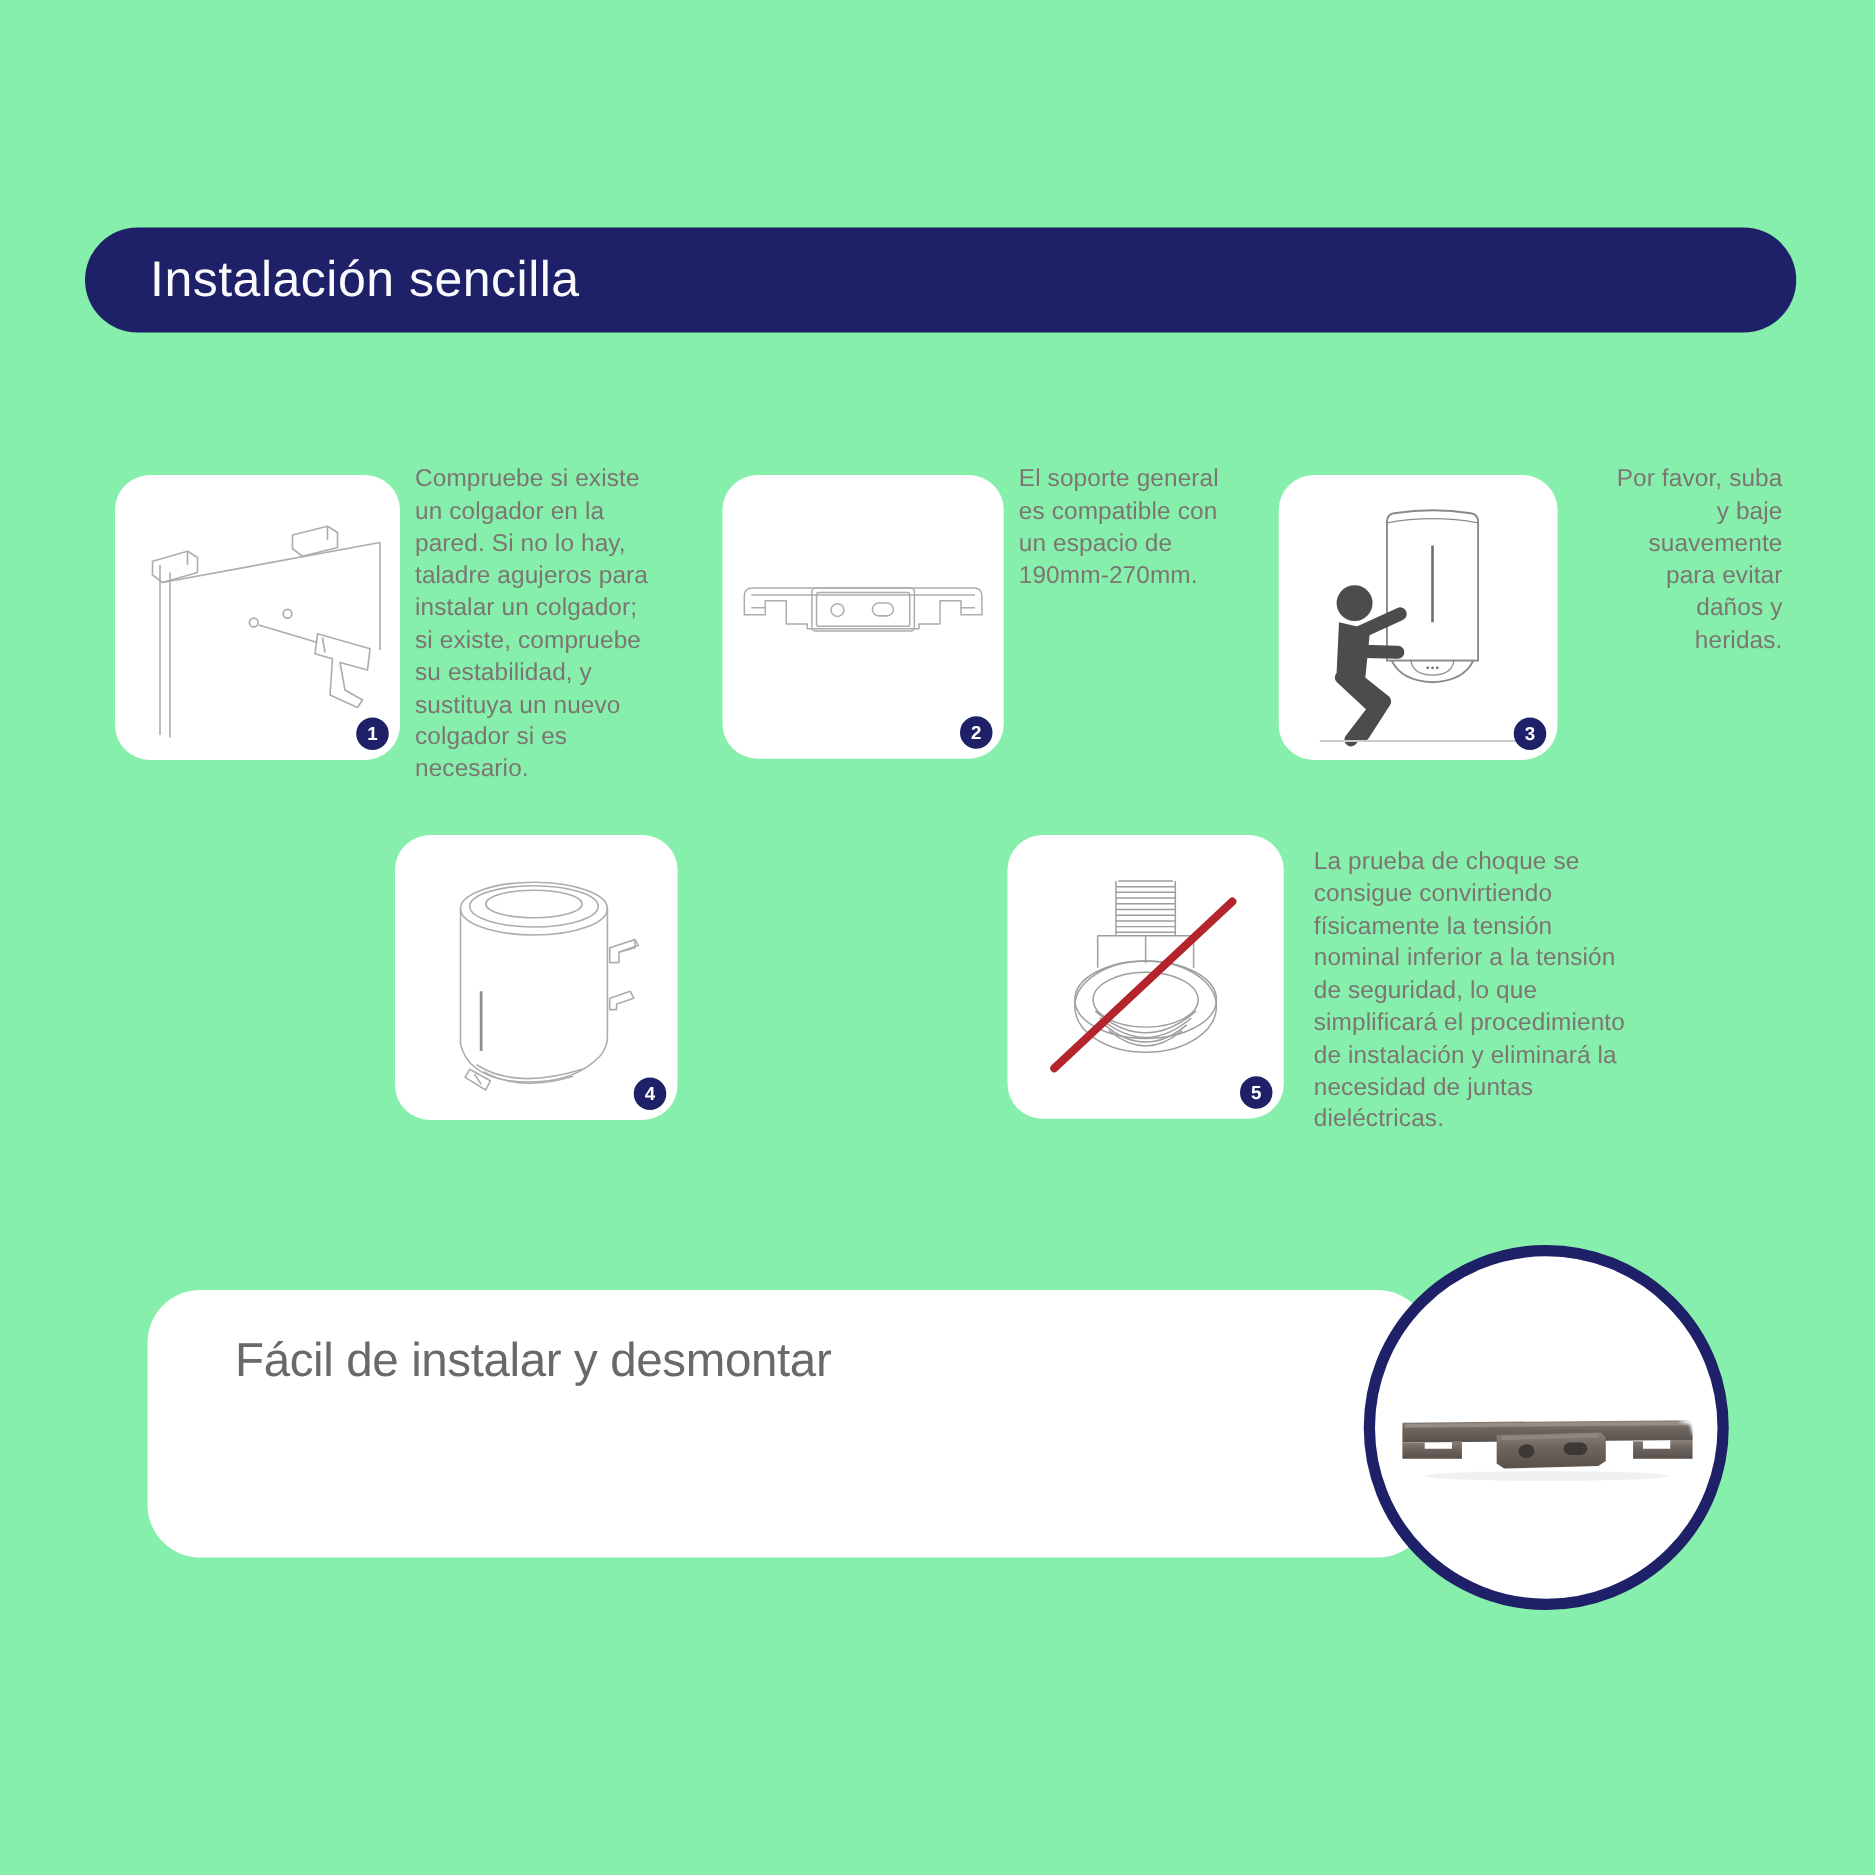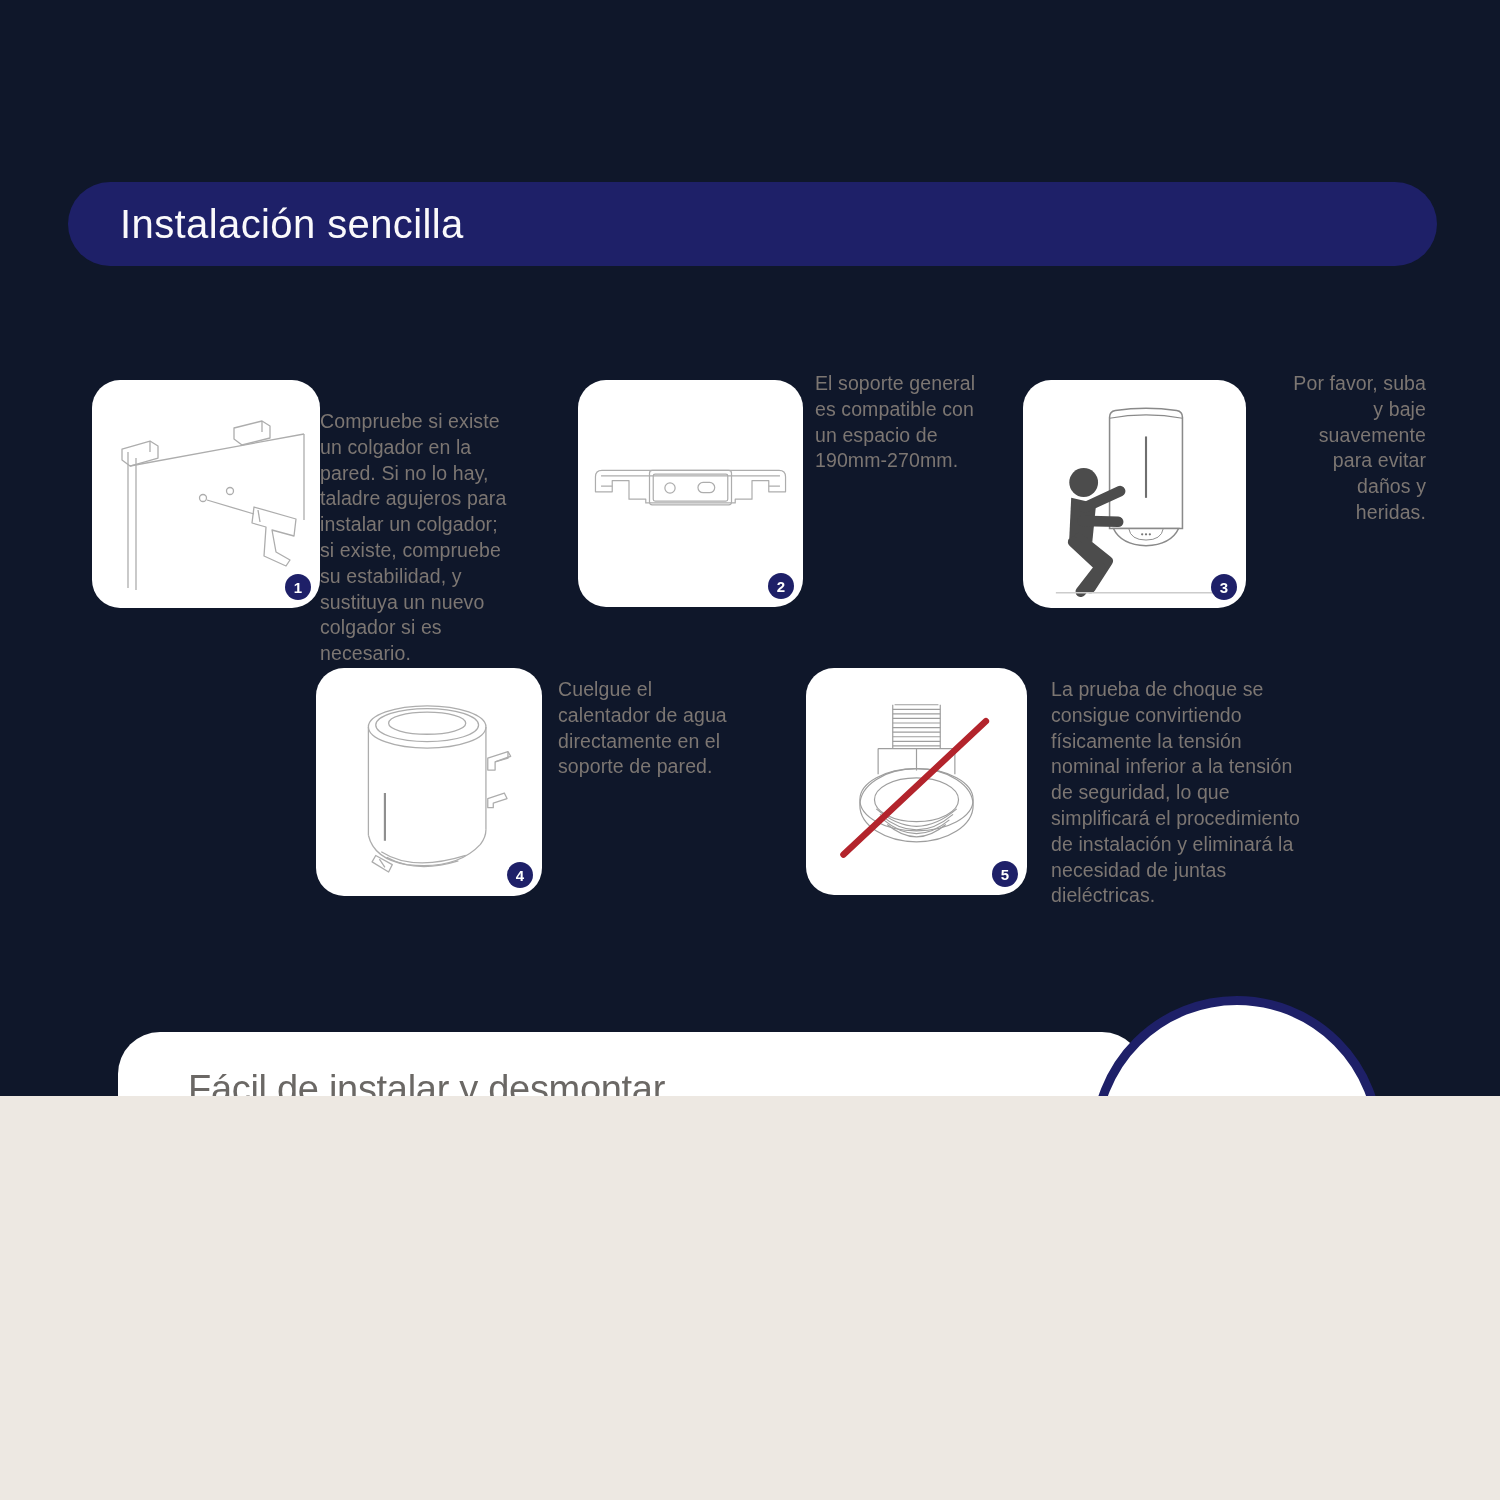--- a/index.html
+++ b/index.html
@@ -1,21 +1,21 @@
 <!DOCTYPE html>
 <html><head>
 <meta charset="utf-8">
 <style>
   html,body{margin:0;padding:0;}
   body{
     width:1500px;height:1500px;
     background:#EDE8E2;
     font-family:"Liberation Sans", sans-serif;
   }
-  .canvas{position:relative;width:1500px;height:1096px;background:#0f172a;overflow:hidden;}
+  .canvas{position:relative;width:1500px;height:1500px;background:#86efac;overflow:hidden;}
 
   .banner{
     position:absolute;left:68px;top:182px;width:1369px;height:84px;
     background:#1E2068;border-radius:42px;
     display:flex;align-items:center;box-sizing:border-box;padding-left:52px;
   }
   .banner-title{color:#FAF9FB;font-size:40px;font-weight:300;letter-spacing:.4px;}
 
   .card{
     position:absolute;background:#FFFFFF;border-radius:28px;
@@ -73,21 +73,21 @@
           <path d="M156,29 L156,40"></path>
         <circle cx="97" cy="106" r="3.5"></circle>
           <circle cx="124" cy="99" r="3.5"></circle>
         <path d="M101,108 L148,122"></path>
         <path d="M148,115 L190,127 L188,144 L166,138 L170,160 L184,168 L180,174 L158,164 L160,135 L146,131 Z"></path>
         <path d="M152,118 L154,130"></path>
       </g>
     </svg>
     <div class="badge">1</div>
   </div>
-  <div class="step-text" style="left:320px;top:371px;width:205px;margin-top:38px;">Compruebe si existe
+  <div class="step-text" style="left:332px;top:371px;width:205px;">Compruebe si existe
 un colgador en la
 pared. Si no lo hay,
 taladre agujeros para
 instalar un colgador;
 si existe, compruebe
 su estabilidad, y
 sustituya un nuevo
 colgador si es
 necesario.</div>
 
@@ -159,24 +159,20 @@
         <path d="M52,190 L70,200 L66,208 L48,197 Z"></path>
           <path d="M56,194 L62,203"></path>
         <path d="M174,84 L196,77 L199,82 L182,88 L182,97 L174,97 Z"></path>
           <path d="M182,88 L196,84 L196,77"></path>
         <path d="M174,128 L192,122 L195,128 L180,133 L180,138 L174,138 Z"></path>
       </g>
       <path d="M62,122 L62,174" stroke="#8F8F8F" stroke-width="2.4" fill="none"></path>
     </svg>
     <div class="badge">4</div>
   </div>
-  <div class="step-text" style="left:558px;top:677px;width:190px;">Cuelgue el
-calentador de agua
-directamente en el
-soporte de pared.</div>
 
   <div class="card" style="left:806px;top:668px;width:221px;height:227px;">
     <svg style="left:10px;top:10px;" width="201" height="207" viewBox="0 0 220 220">
       <g fill="none" stroke="#9E9E9E" stroke-width="1.3">
         <path d="M86,26 L134,26"></path>
         <path d="M84,26 L84,74 M136,26 L136,74"></path>
         <path d="M84,31 L136,31 M84,36 L136,36 M84,41 L136,41 M84,46 L136,46 M84,51 L136,51 M84,56 L136,56 M84,61 L136,61 M84,66 L136,66 M84,71 L136,71"></path>
         <path d="M68,74 L152,74 L152,102 M68,74 L68,102"></path>
         <path d="M110,74 L110,98"></path>
         <ellipse cx="110" cy="136" rx="62" ry="40"></ellipse>

